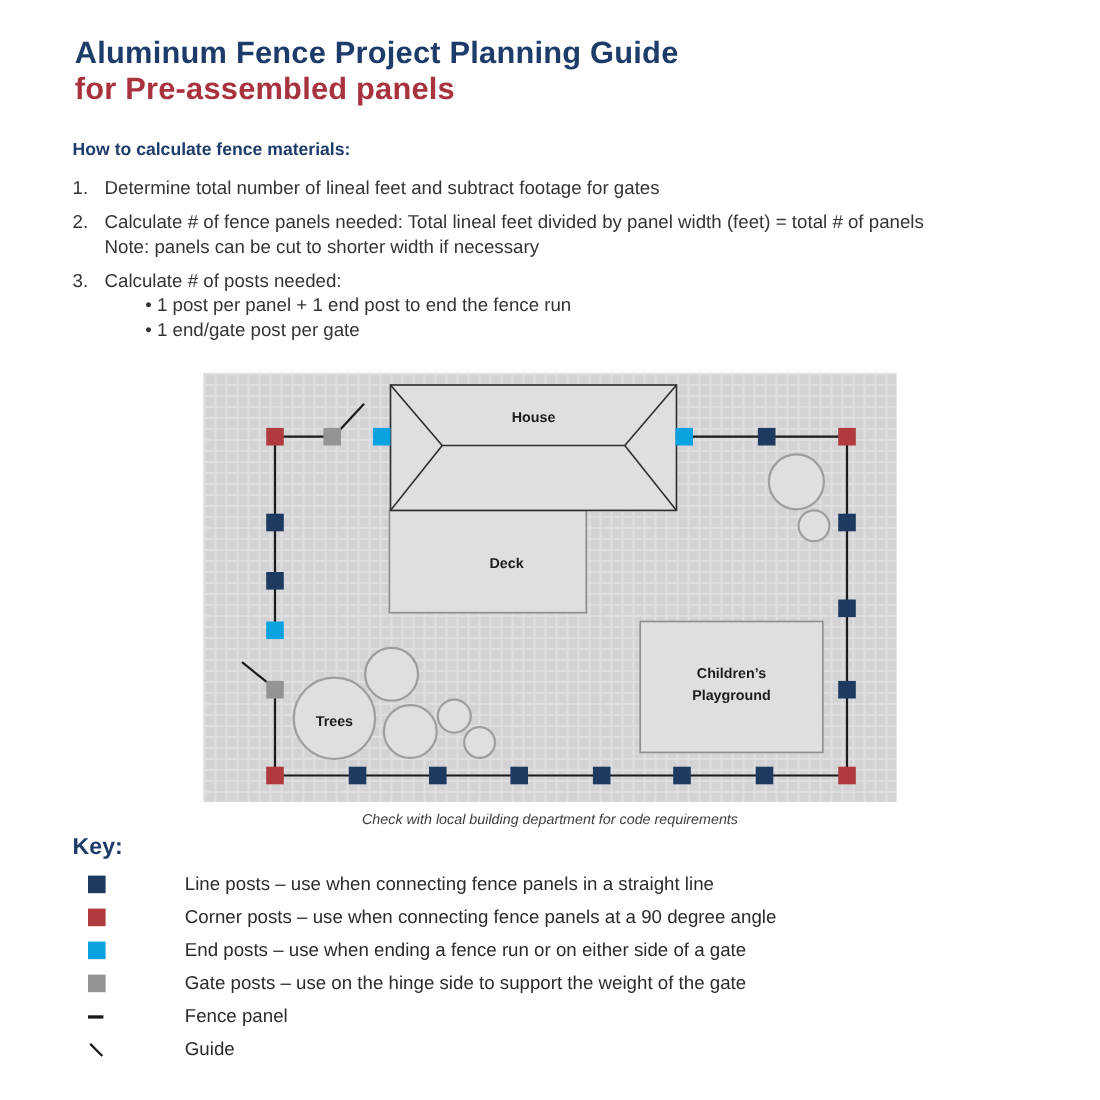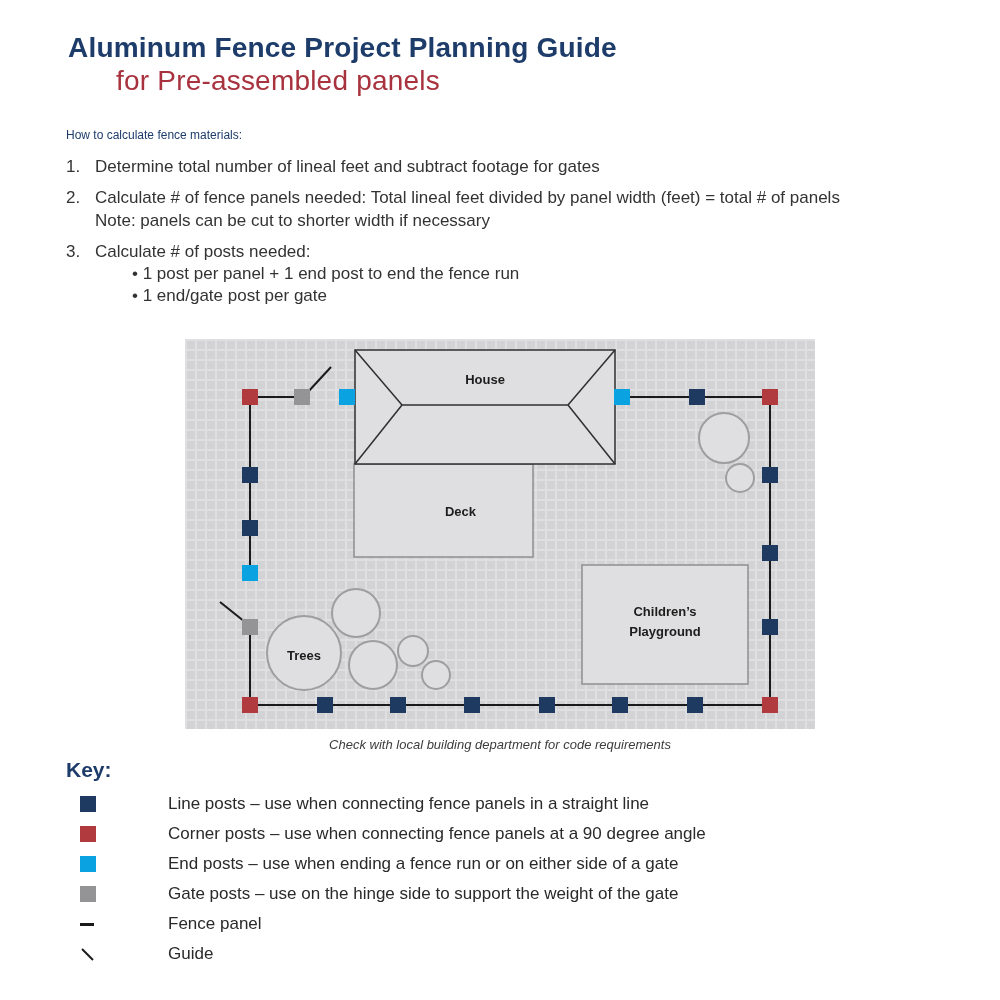--- a/index.html
+++ b/index.html
@@ -12,27 +12,27 @@
     font-family: "Liberation Sans", "DejaVu Sans", sans-serif;
     overflow: hidden;
   }
   
   .title-block { position: absolute; left: 68px; top: 31px; }
   .title {
     font-size: 28px; font-weight: 700; color: #1d3c6a;
     line-height: 33px; letter-spacing: 0.2px;
   }
   .subtitle {
-    font-size: 28px; font-weight: 400; color: #a8323e;
-    line-height: 33px; letter-spacing: 0.2px; margin-left: 48px;
+    font-size: 28px; font-weight: 700; color: #a8323e;
+    line-height: 33px; letter-spacing: 0.2px;
   }
   
   .howto { position: absolute; left: 66px; top: 128px; width: 880px; }
   .howto-heading {
-    font-size: 12px; font-weight: 400; color: #1d3c6a; margin-bottom: 13px;
+    font-size: 16px; font-weight: 700; color: #1d3c6a; margin-bottom: 13px;
   }
   .step { display: flex; margin-bottom: 8px; color: #333333; }
   .step-num { width: 29px; flex: 0 0 29px; font-size: 17px; line-height: 23px; }
   .step-body { flex: 1; }
   .step-line { font-size: 17px; line-height: 23px; }
   .step-bullet {
     font-size: 17px; line-height: 22px; padding-left: 37px;
   }
   .step-bullet::before { content: "\2022\00a0"; }
   

